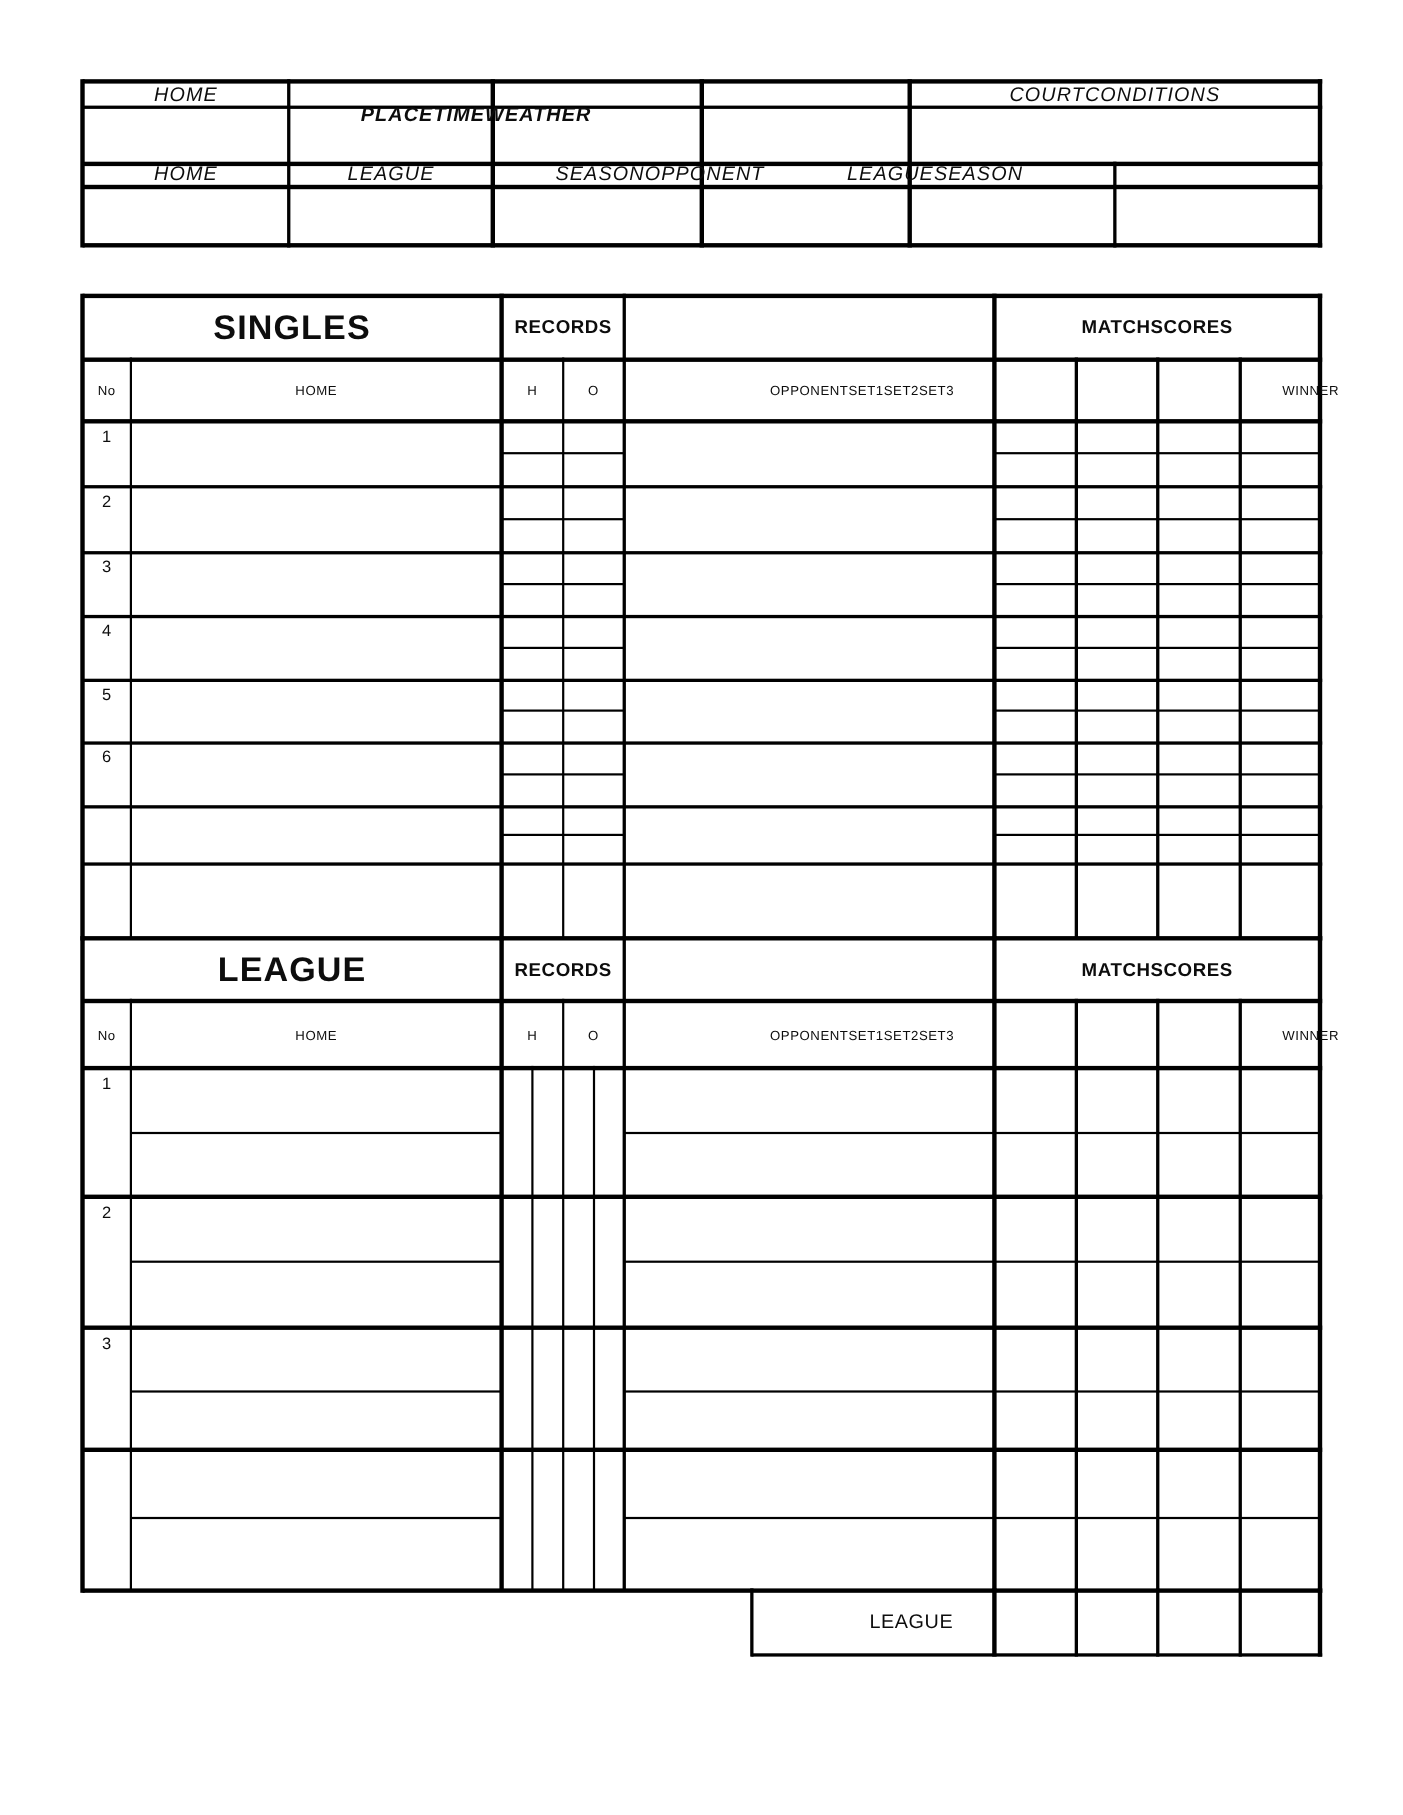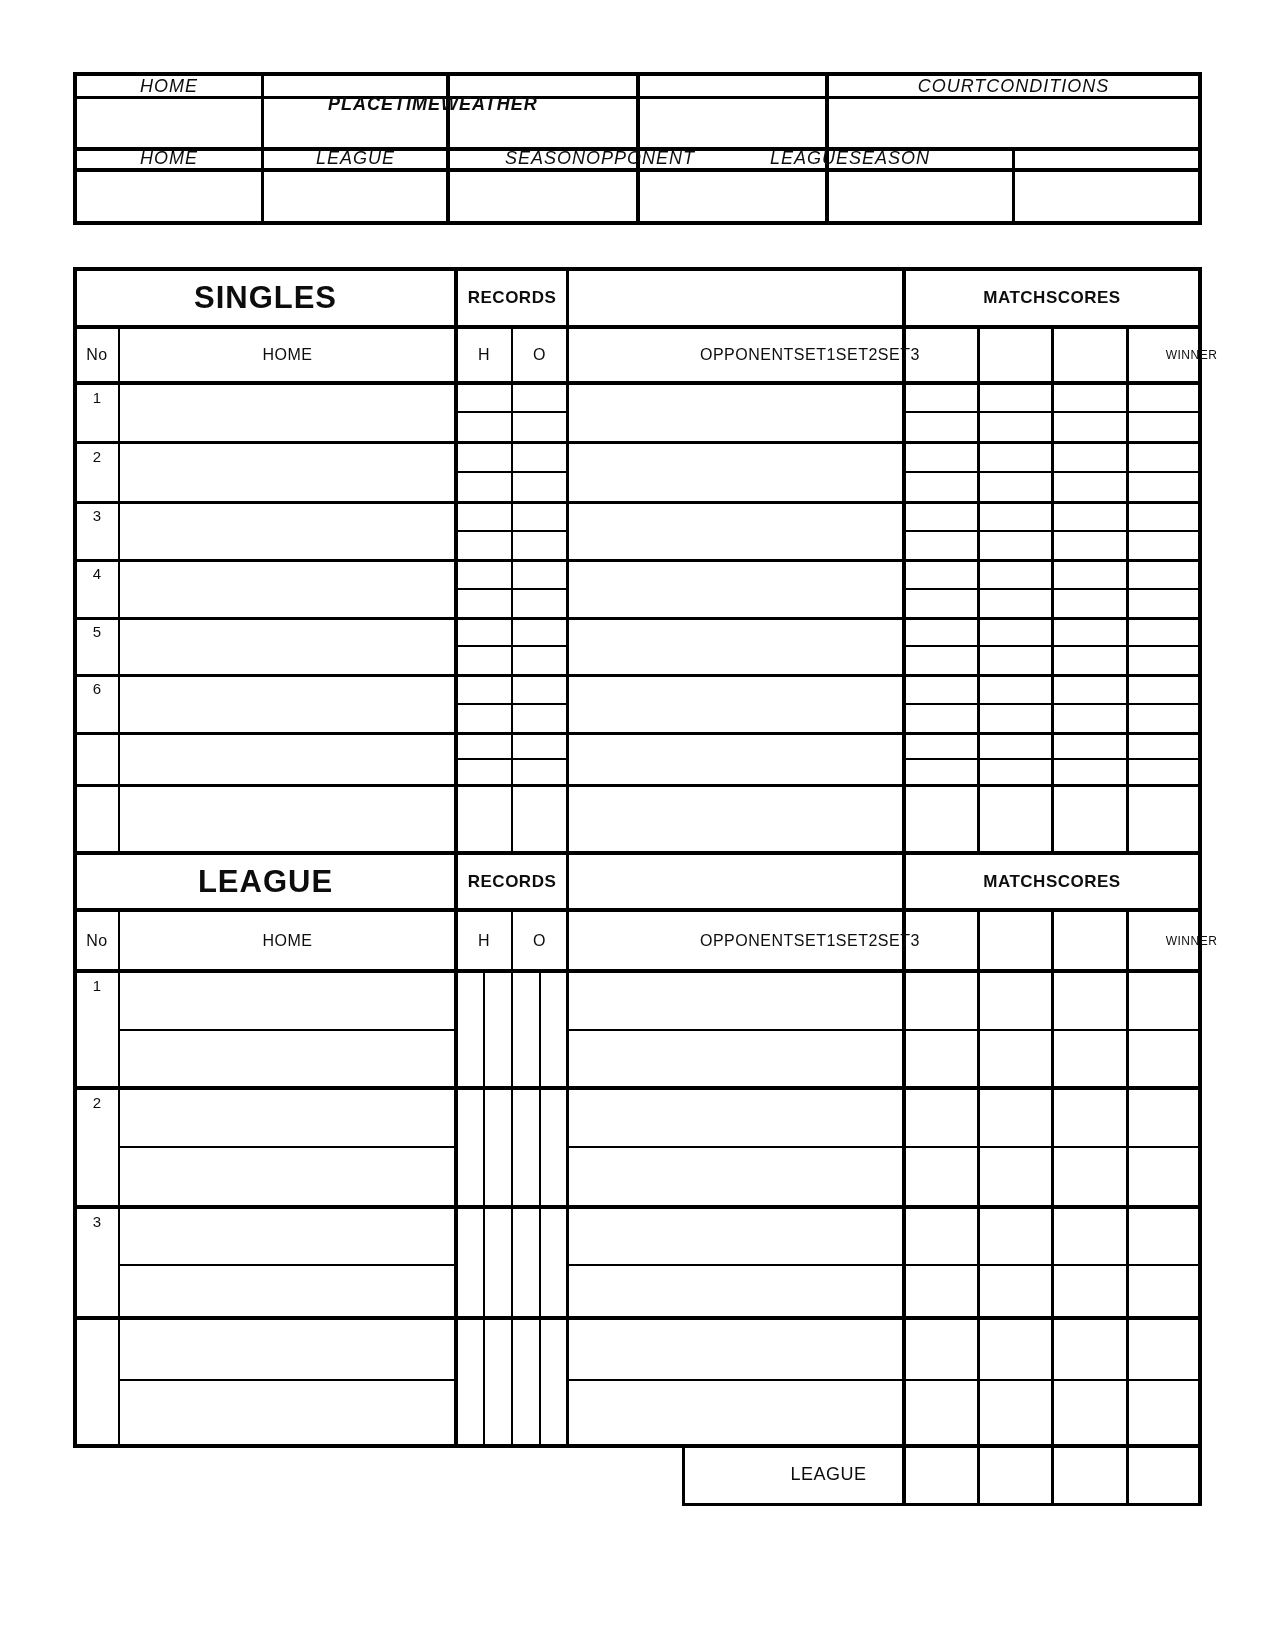--- a/index.html
+++ b/index.html
@@ -13,21 +13,21 @@
   }
   .hl,.vl{position:absolute;background:#000000;}
   .lbl{
     position:absolute;display:flex;align-items:center;justify-content:center;
     white-space:nowrap;color:#0d0d0d;
   }
   .lbl.left{justify-content:flex-start;}
   .ital{font-style:italic;font-size:18px;letter-spacing:1px;}
   .banner{font-weight:bold;font-size:31px;letter-spacing:1px;}
   .sub{font-weight:bold;font-size:17px;letter-spacing:0.5px;}
-  .colhead{font-size:16px;letter-spacing:0.5px;}
+  .colhead{font-size:12px;letter-spacing:0.5px;}
   .winner{font-size:12px;letter-spacing:0.5px;margin-left:28px;}
   .rownum{font-size:15px;align-items:flex-start;}
   .totals{font-size:18px;letter-spacing:0.5px;padding-left:70px;box-sizing:border-box;}
 </style>
 </head>
 <body>
 
 <div id="page">
 
   <div>

